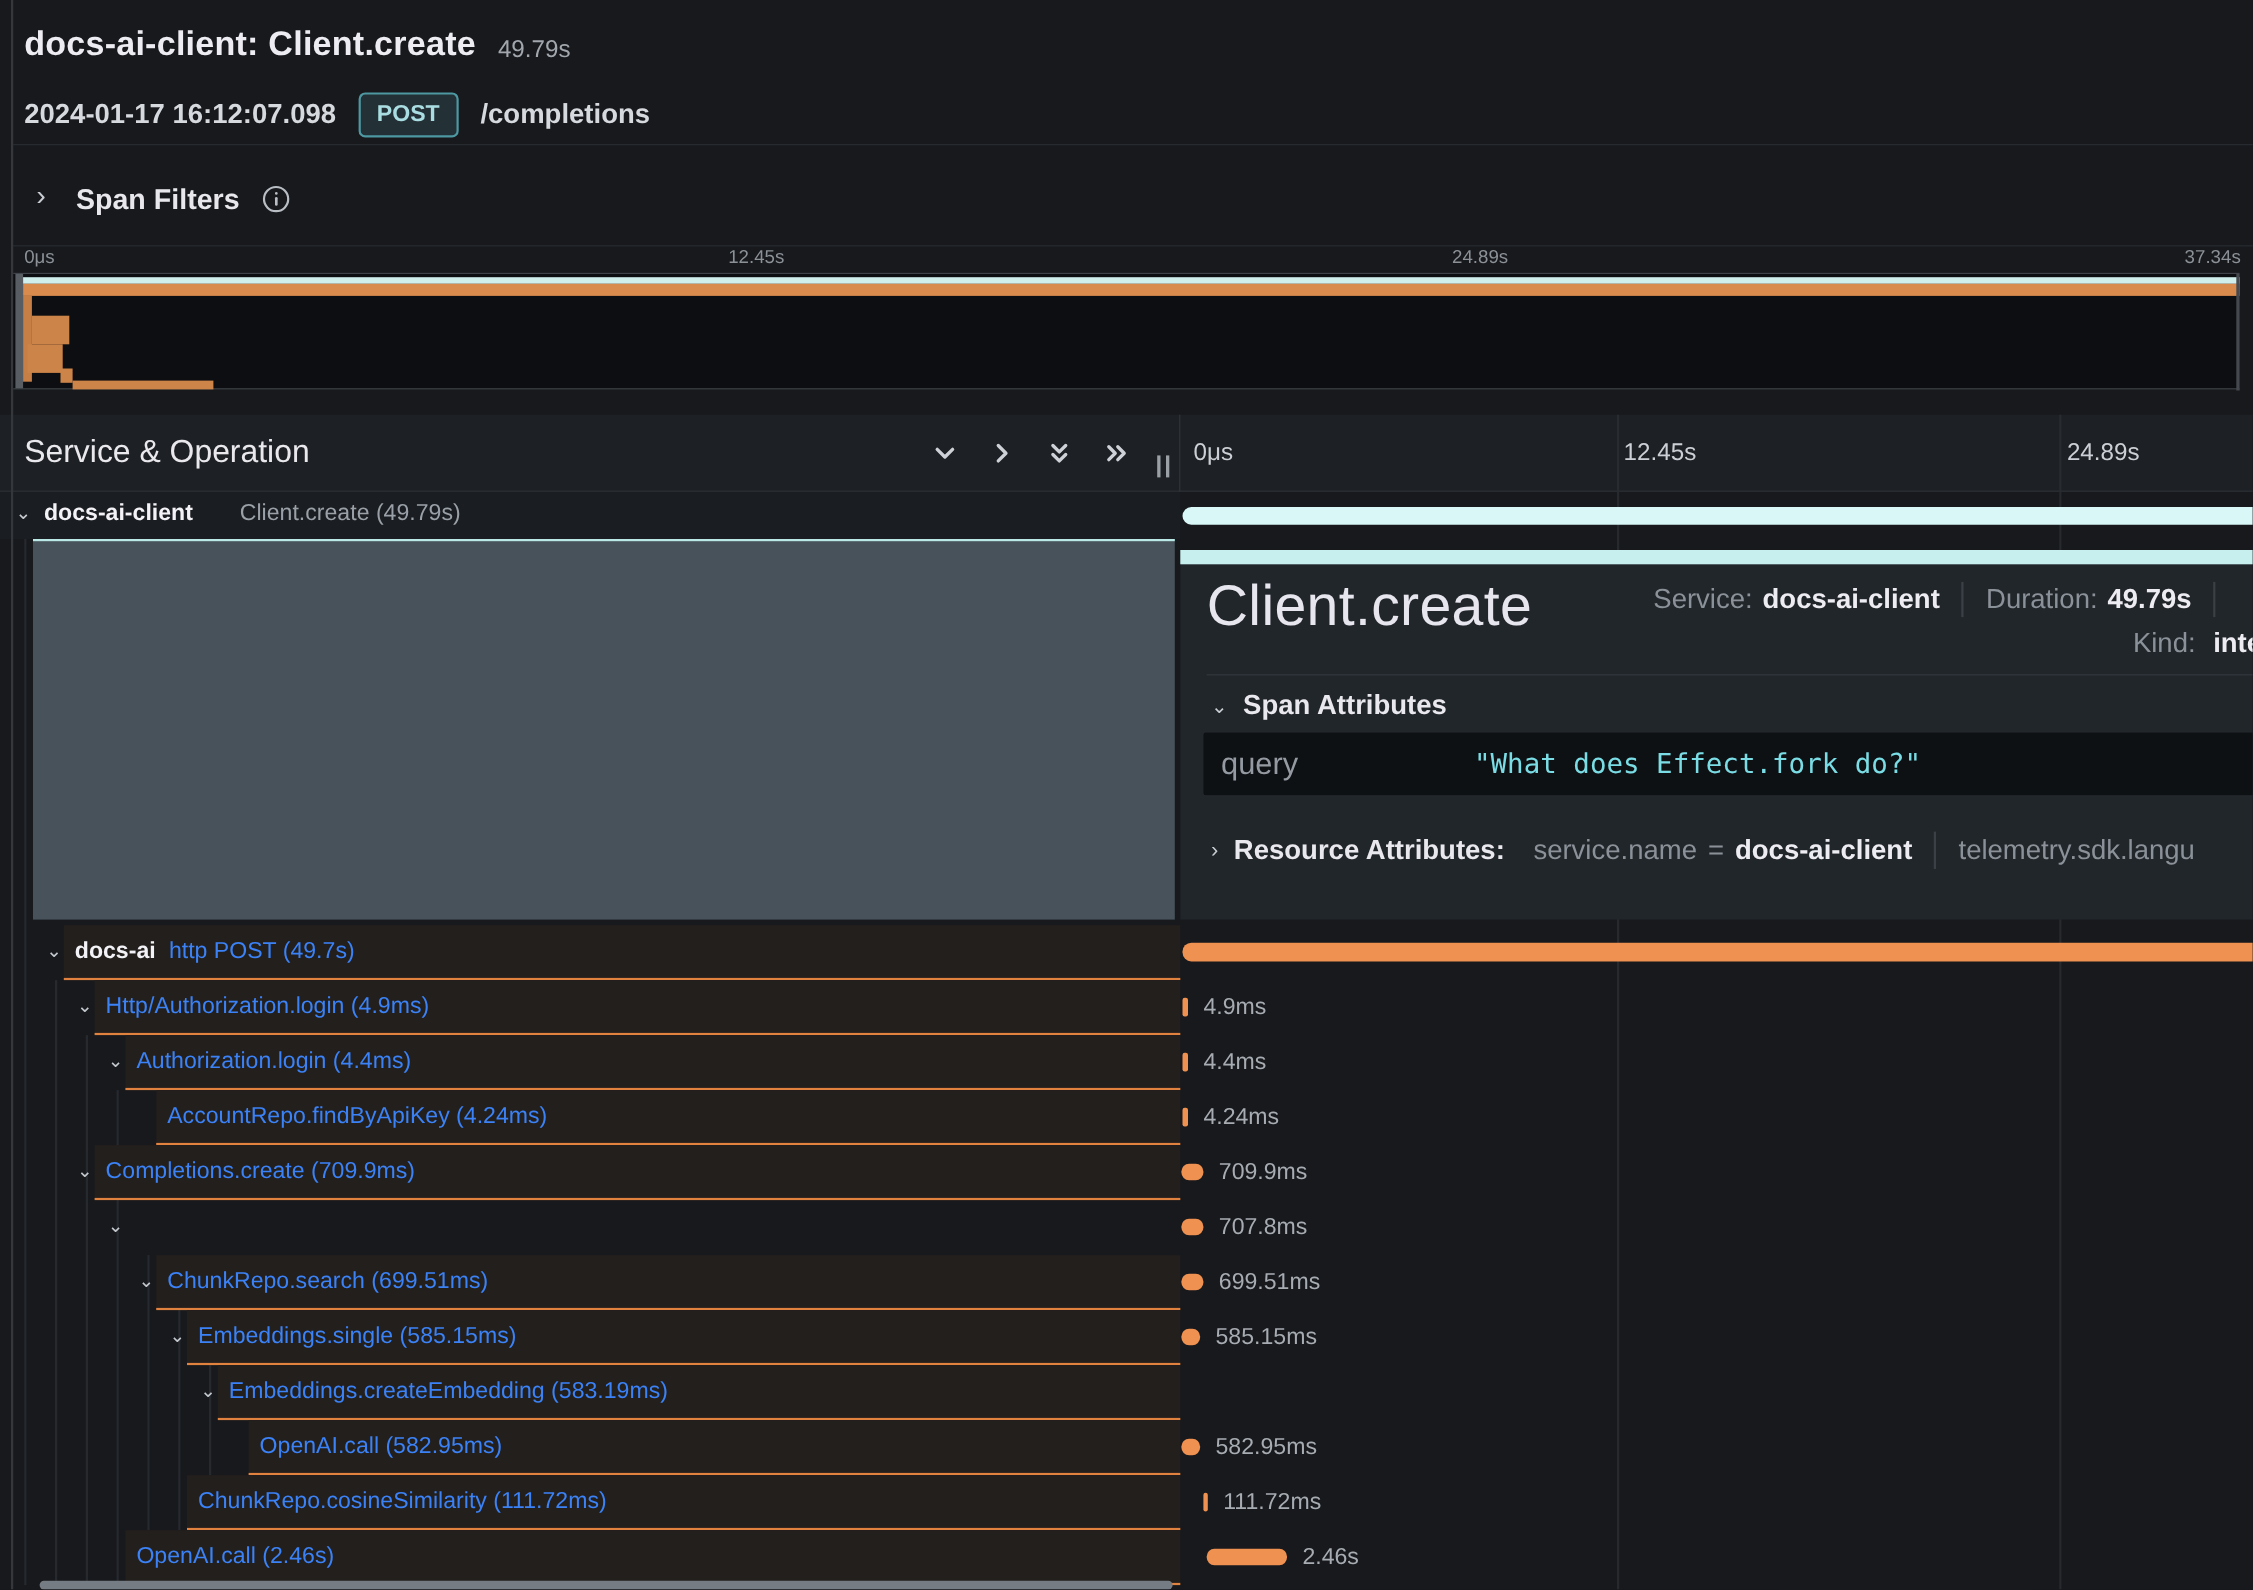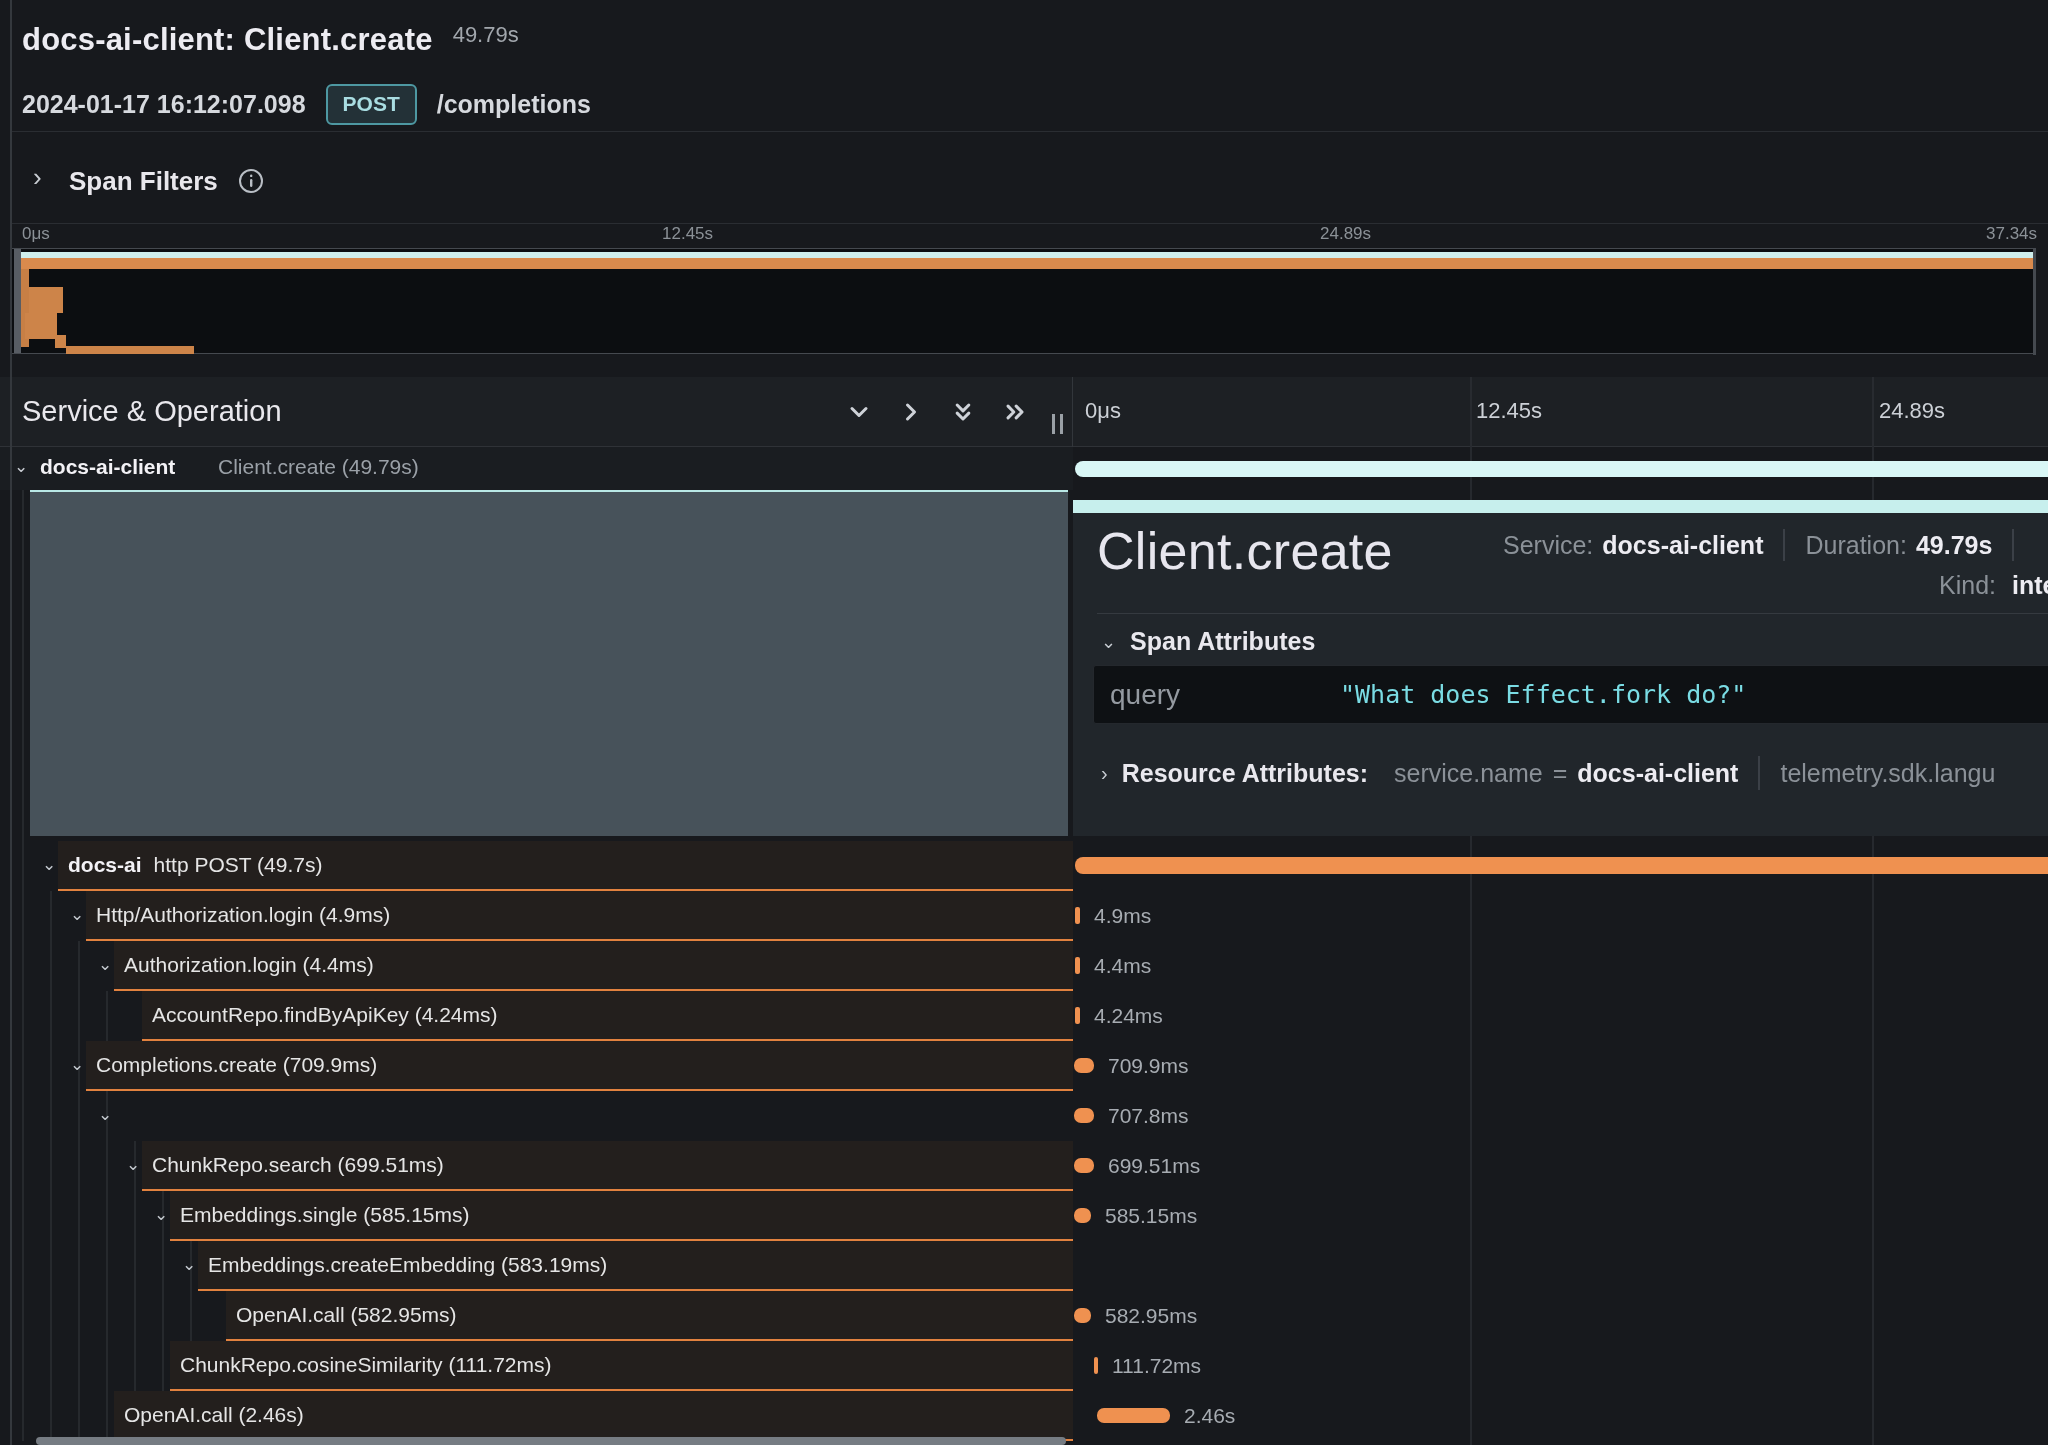--- a/index.html
+++ b/index.html
@@ -8,21 +8,21 @@
     background:#17191d;
     font-family:"Liberation Sans", sans-serif;
     color:#e9e8ee;
     position:relative;
   }
   .abs { position:absolute; }
 
   
   #page-left-border { left:10px; top:0; width:2px; height:1445px; background:#34383d; z-index:6; }
 
-  #trace-header { left:22px; top:22px; display:flex; align-items:flex-start; gap:20px; }
+  #trace-header { left:22px; top:22px; display:flex; align-items:flex-end; gap:20px; }
   #trace-title { font-size:31px; font-weight:700; color:#edecf2; letter-spacing:.2px; }
   #trace-duration { font-size:22px; color:#a2a7ad; }
 
   #trace-meta { left:22px; top:84px; display:flex; align-items:center; }
   #trace-timestamp { font-size:25px; font-weight:600; color:#d6d9de; }
   #method-badge {
     margin:0 20px; padding:6px 15px 7px;
     border:2px solid #4e98a2; border-radius:6px;
     background:#233137; color:#a9dde2; font-size:21px; font-weight:600;
   }
@@ -111,21 +111,21 @@
   .row-left { position:relative; width:1073px; height:50px; flex:none; cursor:pointer; }
   .row-surface {
     position:absolute; top:0; bottom:0; right:0;
     left:calc(30px + var(--d) * 28px);
     background:#231f1d; border-bottom:2px solid #e2823f;
     display:flex; align-items:center; gap:12px; padding-left:10px;
     overflow:hidden; white-space:nowrap;
   }
   .row-chev { position:absolute; left:calc(14px + var(--d) * 28px); top:13px; font-size:17px; color:#c3c8ce; z-index:2; }
   .svc { font-size:21px; font-weight:700; color:#f3f2f6; }
-  .op  { font-size:21px; color:#e5e5e5; }
+  .op  { font-size:21px; color:#3b82f6; }
   .row-right { position:relative; width:975px; height:50px; flex:none; }
   .marker { position:absolute; background:#ef9150; }
   .marker.full-bar { left:2px; width:973px; height:17px; top:16px; border-radius:8px 0 0 8px; }
   .marker.tick { width:5px; height:17px; top:16px; border-radius:2px; }
   .marker.chip { height:15px; top:17px; border-radius:7px; }
   .marker.bar  { height:15px; top:17px; border-radius:7px; }
   .dur { position:absolute; top:0; line-height:49px; font-size:21px; color:#a7acb2; }
 
   #tree-scrollbar { left:36px; top:1437px; width:1030px; height:8px; background:#767c83; border-radius:4px; z-index:7; }
 

